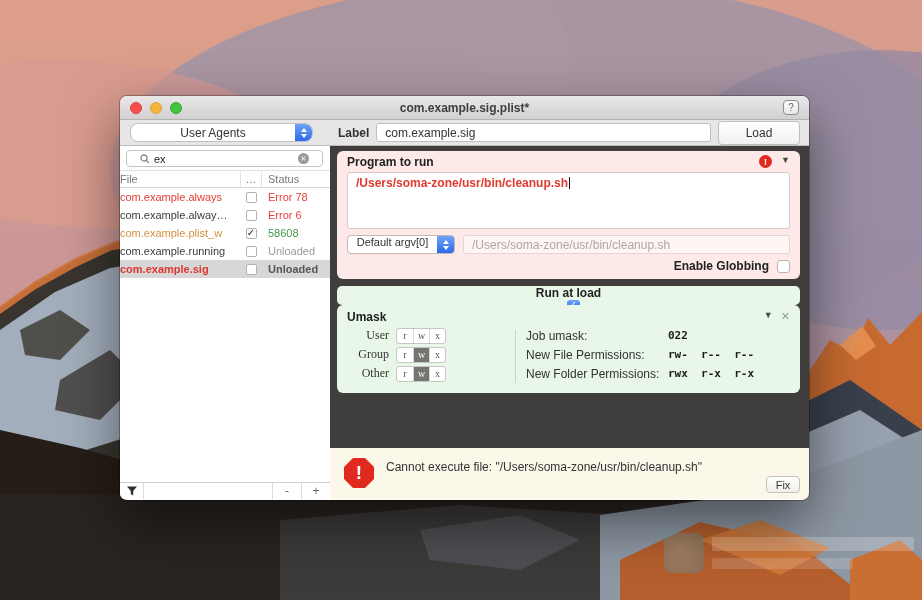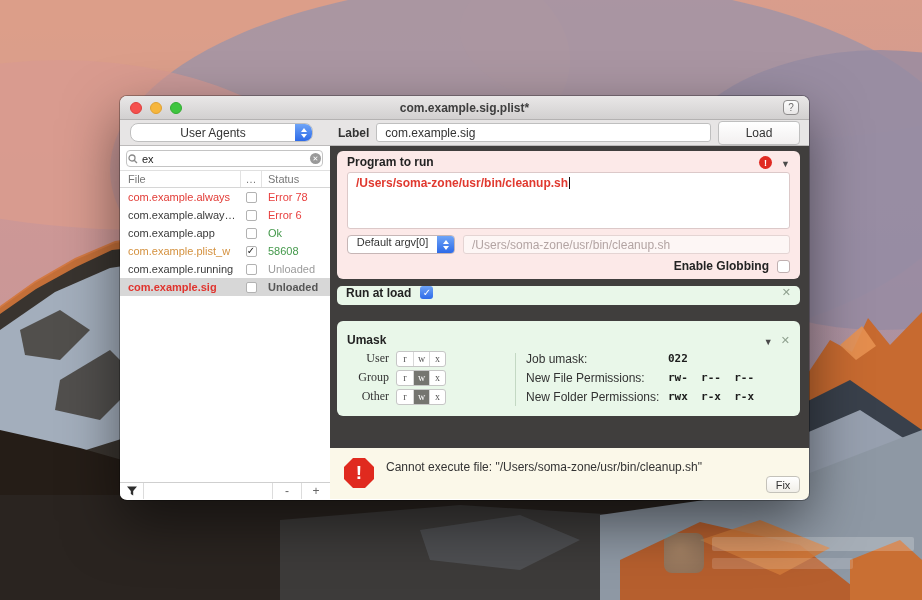--- a/index.html
+++ b/index.html
@@ -40,25 +40,25 @@
   .label-input { flex:1; height:19px; background:#fff; border:1px solid #bfbfbf; border-radius:3px; font-size:12px; color:#333;
     display:flex; align-items:center; padding:0 8px; }
   .load-btn { width:82px; height:24px; margin-left:7px; background:linear-gradient(#fff,#f2f0f0); border:1px solid #bfbfbf; border-radius:4px;
     font-size:12px; color:#333; display:flex; align-items:center; justify-content:center; }
 
   .body { display:flex; height:353px; }
 
   
   .sidebar { width:210px; background:#fff; display:flex; flex-direction:column; }
   .search-field { height:17px; margin:4px 7px 3px 6px; background:#fff; border:1px solid #c4c4c4; border-radius:4px;
-    display:flex; align-items:center; padding:0 1px; }
+    display:flex; align-items:center; padding:0 13px; }
   .search-text { flex:1; font-size:11px; color:#222; margin-left:4px; }
   .clear-btn { width:11px; height:11px; border-radius:50%; background:#9a9a9a; color:#fff; font-size:7px; line-height:11px; text-align:center; }
   .list-header { height:18px; display:flex; align-items:center; border-top:1px solid #e0e0e0; border-bottom:1px solid #d6d6d6; font-size:11px; color:#777; }
-  .col-file { flex:1; padding-left:8px; overflow:hidden; white-space:nowrap; }
+  .col-file { flex:1; padding-left:0; overflow:hidden; white-space:nowrap; }
   .col-check { width:22px; text-align:center; border-left:1px solid #e2e2e2; border-right:1px solid #e2e2e2; align-self:stretch; display:flex; align-items:center; justify-content:center; }
   .col-status { width:68px; padding-left:6px; }
   .file-list { }
   .list-row { height:18px; display:flex; align-items:center; font-size:11px; }
   .list-row.selected { background:#d7d7d7; }
   .list-row .col-check, .list-row .col-file { border:none; }
   .cbx { width:11px; height:11px; background:#fff; border:1px solid #b2b2b2; border-radius:2px; margin:0 auto;
     display:flex; align-items:center; justify-content:center; font-size:10px; color:#222; line-height:1; }
   .c-red { color:#e23b36; }
   .c-red-bold { color:#e0342e; font-weight:bold; }
@@ -72,45 +72,45 @@
   .sidebar-footer { height:17px; border-top:1px solid #cfcfcf; display:flex; align-items:stretch; }
   .filter-btn { width:24px; display:flex; align-items:center; justify-content:center; border-right:1px solid #dcdcdc; }
   .footer-field { flex:1; }
   .step-btn { width:29px; border-left:1px solid #dcdcdc; font-size:12px; color:#666; display:flex; align-items:center; justify-content:center; }
 
   
   .main { flex:1; background:#403e3d; display:flex; flex-direction:column; }
   .main-cards { flex:1; padding:5px 9px 0 7px; display:flex; flex-direction:column; }
 
   .program-card { background:#fce9e8; border-radius:6px; padding:4px 10px 6px; }
-  .card-header { display:flex; align-items:flex-end; height:14px; }
+  .card-header { display:flex; align-items:flex-start; height:14px; }
   .card-title { font-size:12px; font-weight:bold; color:#232323; }
   .hdr-spacer { flex:1; }
   .alert-badge { width:13px; height:13px; border-radius:50%; background:#e02a22; color:#fff; font-size:9px; font-weight:bold;
     display:flex; align-items:center; justify-content:center; margin-right:9px; }
   .disclosure { font-size:9px; color:#4a4a4a; }
   .close-x { font-size:11px; color:#8fa18f; margin-left:8px; }
   .program-textarea { margin-top:3px; height:57px; background:#fff; border:1px solid #dcc9c9; border-radius:3px; padding:3px 8px;
     font-size:12px; font-weight:bold; color:#e0392f; }
   .cursor { display:inline-block; width:1px; height:12px; background:#111; vertical-align:-2px; margin-left:1px; }
   .argv-row { margin-top:6px; display:flex; align-items:center; }
   .argv-popup { width:108px; height:19px; background:#fff; border:1px solid #c6b6b6; border-radius:4px; display:flex; overflow:hidden; }
   .argv-popup .popup-label { flex:1; text-align:center; font-size:11px; color:#333; }
   .argv-placeholder { flex:1; margin-left:8px; height:19px; background:#fdf6f5; border:1px solid #e4d4d3; border-radius:3px;
     display:flex; align-items:center; padding:0 8px; font-size:12px; color:#b3a4a3; }
   .globbing-row { margin-top:5px; display:flex; align-items:center; justify-content:flex-end; height:14px; }
   .globbing-label { font-size:12px; font-weight:bold; color:#232323; margin-right:8px; }
   .cbx-lg { width:13px; height:13px; background:#fff; border:1px solid #c0b0b0; border-radius:3px; }
 
-  .runload-bar { margin-top:7px; height:19px; background:#e9f7e9; border-radius:5px; display:flex; align-items:flex-start; padding:0 9px; }
+  .runload-bar { margin-top:7px; height:19px; background:#e9f7e9; border-radius:5px; display:flex; align-items:center; padding:0 9px;flex-direction:column; }
   .runload-title { font-size:12px; font-weight:bold; color:#232323; }
   .cbx-blue { width:13px; height:13px; margin-left:9px; border-radius:3px; background:linear-gradient(#6ea4f7,#2d6ae8);
     color:#fff; font-size:10px; display:flex; align-items:center; justify-content:center; line-height:1; }
 
-  .umask-card { margin-top:16px; background:#e9f7e9; border-radius:6px; padding:12px 10px 8px; }
+  .umask-card { margin-top:0; background:#e9f7e9; border-radius:6px; padding:5px 10px 8px; }
   .umask-content { margin-top:4px; display:flex; }
   .seg-col { width:158px; }
   .seg-row { height:15px; margin-bottom:4px; display:flex; align-items:center;font-family:Liberation Serif, serif; }
   .seg-label { width:42px; text-align:right; font-size:12px; color:#333; margin-right:7px; }
   .seg-group { display:flex; border:1px solid #c6c6c6; border-radius:3px; overflow:hidden; background:#fff; }
   .seg { width:16px; height:14px; font-size:10px; color:#555; display:flex; align-items:center; justify-content:center; }
   .seg + .seg { border-left:1px solid #d8d8d8; }
   .seg.sel { background:#757570; color:#fff; }
   .umask-divider { width:1px; background:#c3d8c3; margin:2px 10px; }
   .info-col { flex:1; }
@@ -225,27 +225,20 @@
             <span class="col-status s-red">Error 78</span>
           </div>
           <div class="list-row">
             <span class="col-file c-dark">com.example.alway…</span>
             <span class="col-check">
               <span class="cbx"></span>
             </span>
             <span class="col-status s-red">Error 6</span>
           </div>
           <div class="list-row">
-            <span class="col-file c-dark">com.example.app</span>
-            <span class="col-check">
-              <span class="cbx"></span>
-            </span>
-            <span class="col-status s-green">Ok</span>
-          </div>
-          <div class="list-row">
             <span class="col-file c-orange">com.example.plist_w</span>
             <span class="col-check">
               <span class="cbx">✓</span>
             </span>
             <span class="col-status s-green">58608</span>
           </div>
           <div class="list-row">
             <span class="col-file c-dark">com.example.running</span>
             <span class="col-check">
               <span class="cbx"></span>

